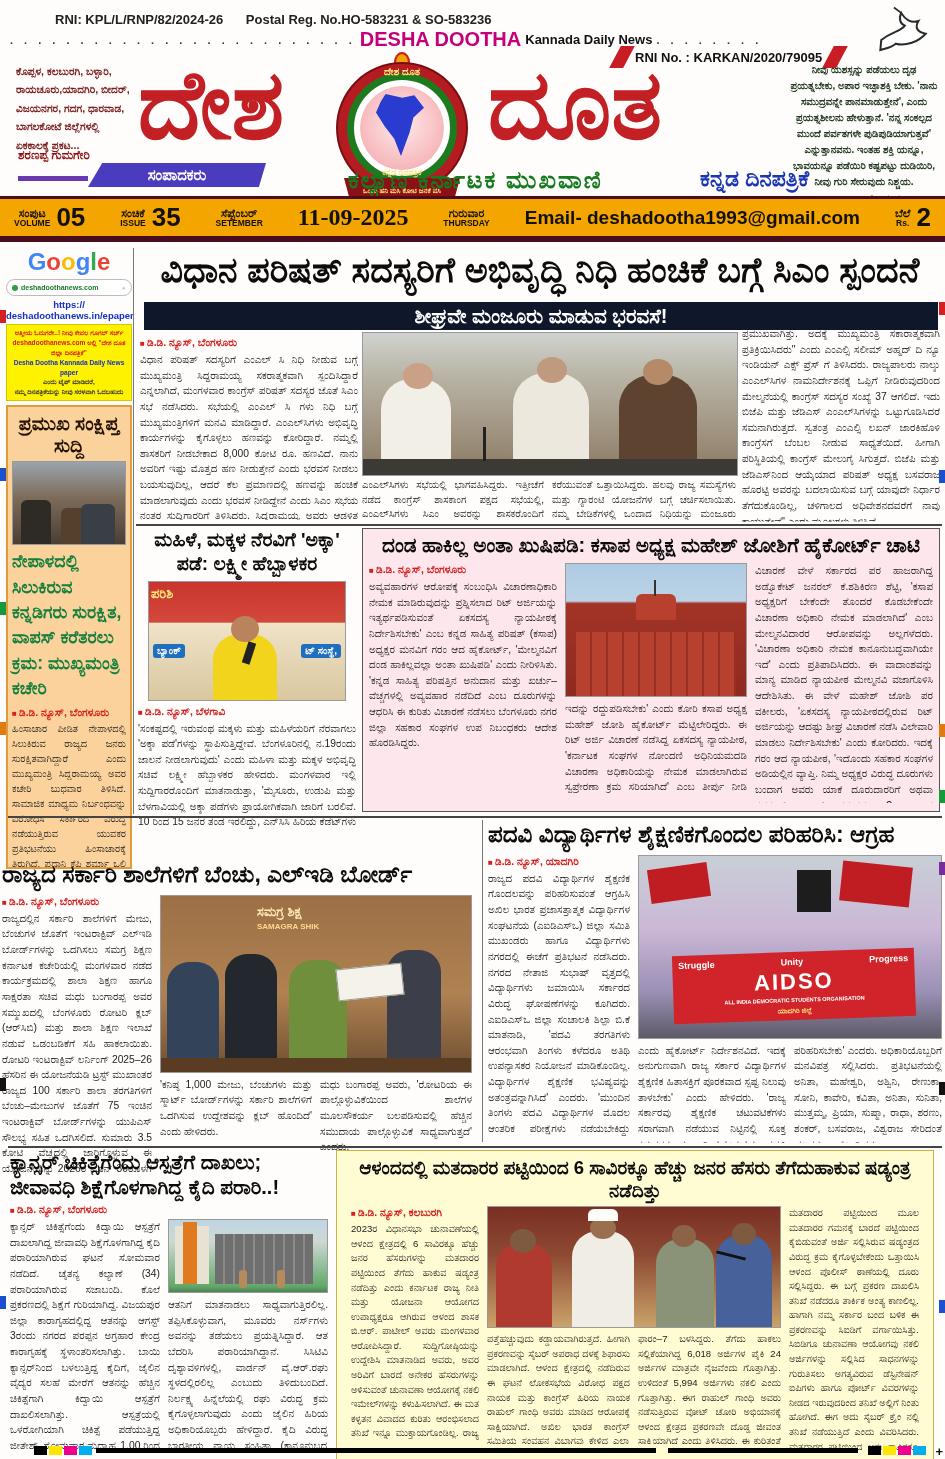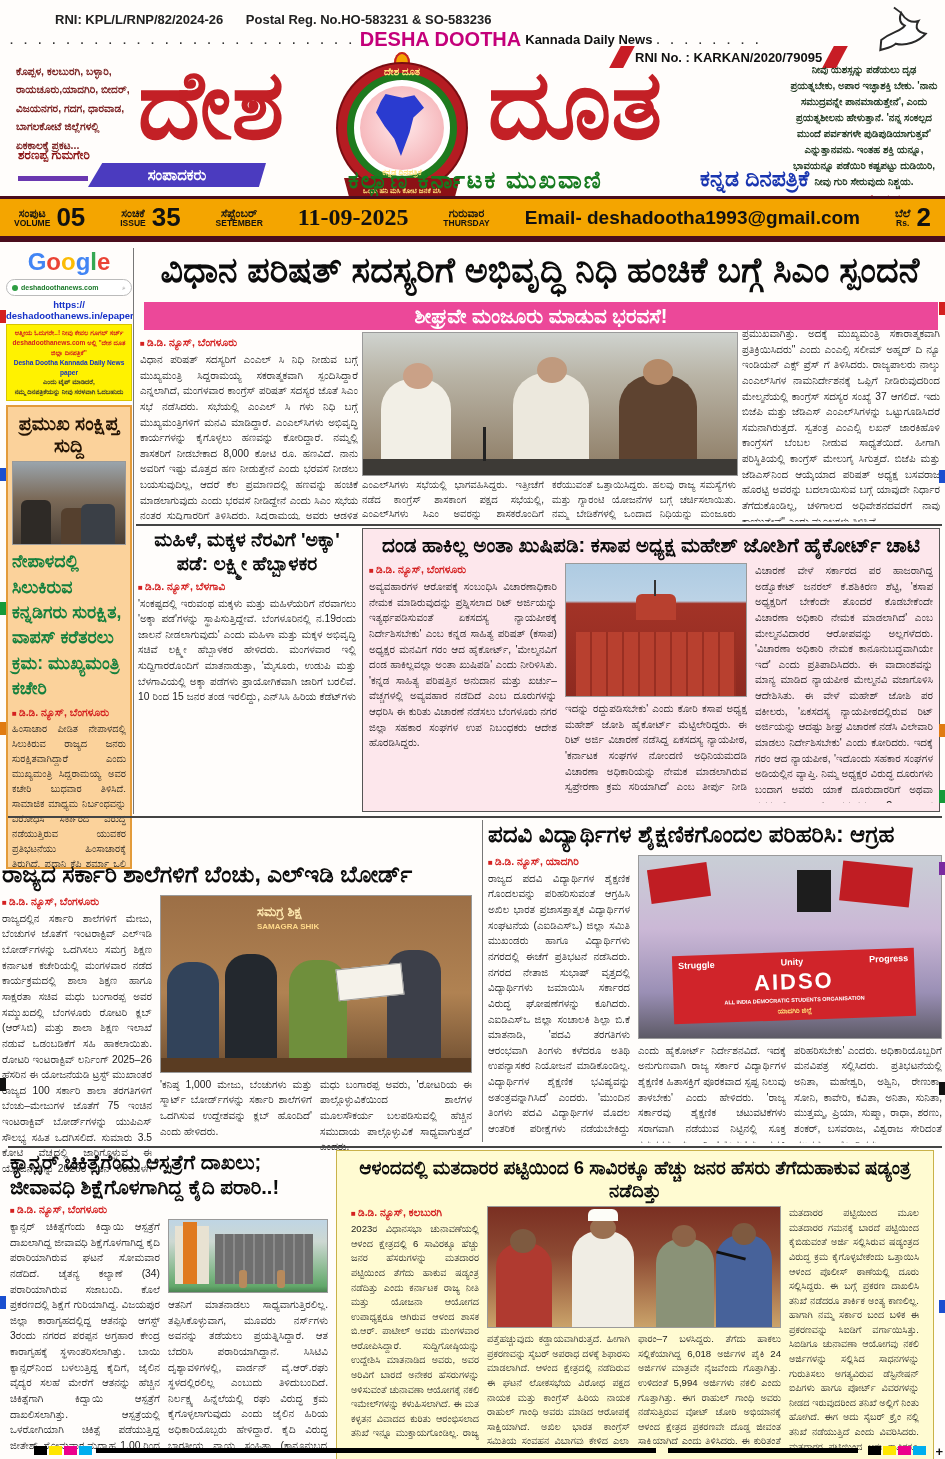--- a/index.html
+++ b/index.html
@@ -44,21 +44,21 @@
             display:flex;align-items:center;justify-content:space-between;padding:0 14px;}
   .dl-group{display:flex;align-items:center;gap:6px;}
   .dl-lbl{display:flex;flex-direction:column;align-items:center;line-height:1.1;}
   .dl-kn{font-size:11px;font-weight:800;color:#111;}
   .dl-en{font-size:8.5px;font-weight:bold;color:#111;}
   .dl-big{font-size:26px;font-weight:800;color:#111;}
   .dl-date{font-size:24px;font-weight:800;color:#111;font-family:"Liberation Serif","DejaVu Serif",serif;}
   .dl-email{font-size:19px;font-weight:800;color:#111;}
   
   .h1{font-size:35px;font-weight:800;color:#0c0c0c;text-align:center;line-height:1.15;}
-  .substrip{background:#ec4899;color:#fff;font-size:20px;font-weight:800;text-align:center;line-height:28px;}
+  .substrip{background:#0f172a;color:#fff;font-size:20px;font-weight:800;text-align:center;line-height:28px;}
   .h2{font-size:21px;font-weight:800;color:#0c0c0c;line-height:1.25;}
   .byline{color:#d42020;font-size:10.5px;font-weight:800;margin-bottom:3px;}
   .byline::before{content:"■ ";font-size:8px;}
   .bodytext{font-size:10.3px;line-height:1.52;text-align:justify;color:#1c1c1c;overflow:hidden;}
   .caption{font-size:10px;line-height:1.45;text-align:justify;color:#1c1c1c;overflow:hidden;}
   .photo{position:relative;overflow:hidden;border:1px solid #9a9a9a;}
   .hr{position:absolute;height:2px;background:#444;}
   .vr{position:absolute;width:1px;background:#777;}
   
   .google-logo{font-size:24px;font-weight:bold;text-align:center;}
@@ -226,20 +226,28 @@
   </div>
   <div class="abs caption" style="left:362px;top:478px;width:182px;height:44px;">ಎಂಎಲ್‌ಸಿಗಳು ಸಭೆಯಲ್ಲಿ ಭಾಗವಹಿಸಿದ್ದರು. ಇತ್ತೀಚೆಗೆ ನಡೆದ ಕಾಂಗ್ರೆಸ್ ಶಾಸಕಾಂಗ ಪಕ್ಷದ ಸಭೆಯಲ್ಲಿ, ಎಂಎಲ್‌ಸಿಗಳು ಸಿಎಂ ಅವರನ್ನು ಶಾಸಕರೊಂದಿಗೆ ಮಾಡುವಂತೆಯೇ ಸಭೆ</div>
   <div class="abs caption" style="left:552px;top:478px;width:184px;height:44px;">ಕರೆಯುವಂತೆ ಒತ್ತಾಯಿಸಿದ್ದರು. ಹಲವು ರಾಜ್ಯ ಸಮಸ್ಯೆಗಳು ಮತ್ತು ಗ್ಯಾರಂಟಿ ಯೋಜನೆಗಳ ಬಗ್ಗೆ ಚರ್ಚಿಸಲಾಯಿತು. ನಮ್ಮ ಬೇಡಿಕೆಗಳಲ್ಲಿ ಒಂದಾದ ನಿಧಿಯನ್ನು ಮಂಜೂರು ಮಾಡುವುದು</div>
 
   <div class="abs bodytext" style="left:742px;top:326px;width:198px;height:196px;">ಪ್ರಮುಖವಾಗಿತ್ತು. ಅದಕ್ಕೆ ಮುಖ್ಯಮಂತ್ರಿ ಸಕಾರಾತ್ಮಕವಾಗಿ ಪ್ರತಿಕ್ರಿಯಿಸಿದರು" ಎಂದು ಎಂಎಲ್ಸಿ ಸಲೀಮ್ ಅಹ್ಮದ್ ದಿ ನ್ಯೂ ಇಂಡಿಯನ್ ಎಕ್ಸ್ ಪ್ರೆಸ್ ಗೆ ತಿಳಿಸಿದರು. ರಾಜ್ಯಪಾಲರು ನಾಲ್ಕು ಎಂಎಲ್‌ಸಿಗಳ ನಾಮನಿರ್ದೇಶನಕ್ಕೆ ಒಪ್ಪಿಗೆ ನೀಡಿರುವುದರಿಂದ ಮೇಲ್ಮನೆಯಲ್ಲಿ ಕಾಂಗ್ರೆಸ್ ಸದಸ್ಯರ ಸಂಖ್ಯೆ 37 ಆಗಲಿದೆ. ಇದು ಬಿಜೆಪಿ ಮತ್ತು ಜೆಡಿಎಸ್ ಎಂಎಲ್‌ಸಿಗಳನ್ನು ಒಟ್ಟುಗೂಡಿಸಿದರೆ ಸಮನಾಗಿರುತ್ತದೆ. ಸ್ವತಂತ್ರ ಎಂಎಲ್ಸಿ ಲಖನ್ ಜಾರಕಿಹೊಳಿ ಕಾಂಗ್ರೆಸಗೆ ಬೆಂಬಲ ನೀಡುವ ಸಾಧ್ಯತೆಯಿದೆ. ಹೀಗಾಗಿ ಪರಿಸ್ಥಿತಿಯಲ್ಲಿ ಕಾಂಗ್ರೆಸ್ ಮೇಲುಗೈ ಸಿಗುತ್ತದೆ. ಬಿಜೆಪಿ ಮತ್ತು ಜೆಡಿಎಸ್‌ನಿಂದ ಆಯ್ಕೆಯಾದ ಪರಿಷತ್ ಅಧ್ಯಕ್ಷ ಬಸವರಾಜ ಹೊರಟ್ಟಿ ಅವರನ್ನು ಬದಲಾಯಿಸುವ ಬಗ್ಗೆ ಯಾವುದೇ ನಿರ್ಧಾರ ತೆಗೆದುಕೊಂಡಿಲ್ಲ, ಚಳಿಗಾಲದ ಅಧಿವೇಶನದವರೆಗೆ ನಾವು ಕಾಯುತ್ತೇವೆ" ಎಂದು ಮೂಲಗಳು ತಿಳಿಸಿವೆ.</div>
 
   <div class="hr" style="left:136px;top:524px;width:806px;"></div>
 
   <div class="abs" style="left:138px;top:528px;width:218px;">
     <div class="h2" style="text-align:center;font-size:19px;">ಮಹಿಳೆ, ಮಕ್ಕಳ ನೆರವಿಗೆ 'ಅಕ್ಕಾ' ಪಡೆ: ಲಕ್ಷ್ಮೀ ಹೆಬ್ಬಾಳಕರ</div>
+    <div class="photo" style="margin:5px auto 0;width:196px;height:118px;background:linear-gradient(180deg,#c8352c 0%,#d4483c 34%,#efe3c8 35%,#d9c79f 100%);">
+      <div style="position:absolute;left:2px;top:4px;color:#ffe879;font-weight:800;font-size:13px;">ಪರಿಶಿ</div>
+      <div style="position:absolute;left:4px;top:62px;color:#fff;background:#1f6fc0;font-weight:800;font-size:10px;padding:1px 4px;border-radius:3px;">ಬ್ಯಾಂಕ್</div>
+      <div style="position:absolute;right:4px;top:62px;color:#fff;background:#1f6fc0;font-weight:800;font-size:10px;padding:1px 4px;border-radius:3px;">ಟ್ ಸಂಸ್ಥೆ,</div>
+      <div style="position:absolute;left:64px;bottom:0;width:64px;height:66px;background:#f2d41c;border-radius:26px 26px 0 0;"></div>
+      <div style="position:absolute;left:82px;bottom:58px;width:28px;height:26px;background:#b9835e;border-radius:50%;"></div>
+      <div style="position:absolute;left:96px;bottom:36px;width:8px;height:22px;background:#222;transform:rotate(18deg);"></div>
+    </div>
     <div class="byline" style="margin-top:4px;">ಡಿ.ಡಿ. ನ್ಯೂಸ್, ಬೆಳಗಾವಿ</div>
     <div class="bodytext" style="height:112px;">'ಸಂಕಷ್ಟದಲ್ಲಿ ಇರುವಂಥ ಮಕ್ಕಳು ಮತ್ತು ಮಹಿಳೆಯರಿಗೆ ನೆರವಾಗಲು 'ಅಕ್ಕಾ ಪಡೆ'ಗಳನ್ನು ಸ್ಥಾಪಿಸುತ್ತಿದ್ದೇವೆ. ಬೆಂಗಳೂರಿನಲ್ಲಿ ನ.19ರಂದು ಜಾಲನೆ ನೀಡಲಾಗುವುದು' ಎಂದು ಮಹಿಳಾ ಮತ್ತು ಮಕ್ಕಳ ಅಭಿವೃದ್ಧಿ ಸಚಿವೆ ಲಕ್ಷ್ಮೀ ಹೆಬ್ಬಾಳಕರ ಹೇಳಿದರು. ಮಂಗಳವಾರ ಇಲ್ಲಿ ಸುದ್ದಿಗಾರರೊಂದಿಗೆ ಮಾತನಾಡುತ್ತಾ, 'ಮೈಸೂರು, ಉಡುಪಿ ಮತ್ತು ಬೆಳಗಾವಿಯಲ್ಲಿ ಅಕ್ಕಾ ಪಡೆಗಳು ಪ್ರಾಯೋಗಿಕವಾಗಿ ಜಾರಿಗೆ ಬರಲಿವೆ. 10 ರಿಂದ 15 ಜನರ ತಂಡ ಇರಲಿದ್ದು, ಎನ್‌ಸಿಸಿ ಹಿರಿಯ ಕೆಡೆಟ್‌ಗಳು ಮತ್ತು ಮಹಿಳಾ ಪೊಲೀಸ್ ಸಿಬ್ಬಂದಿ ಒಳಗೊಂಡಿರಲಿವೆ' ಎಂದರು.</div>
   </div>
 
   <div class="abs pinkbox" style="left:362px;top:528px;width:578px;height:284px;box-sizing:border-box;padding:4px 6px;">
     <div class="h2" style="text-align:center;font-size:20px;">ದಂಡ ಹಾಕಿಲ್ಲ ಅಂತಾ ಖುಷಿಪಡಿ: ಕಸಾಪ ಅಧ್ಯಕ್ಷ ಮಹೇಶ್ ಜೋಶಿಗೆ ಹೈಕೋರ್ಟ್ ಚಾಟಿ</div>
     <div style="display:flex;gap:8px;margin-top:5px;">
       <div style="width:188px;">
         <div class="byline">ಡಿ.ಡಿ. ನ್ಯೂಸ್, ಬೆಂಗಳೂರು</div>
         <div class="bodytext" style="height:214px;">ಅವ್ಯವಹಾರಗಳ ಆರೋಪಕ್ಕೆ ಸಂಬಂಧಿಸಿ ವಿಚಾರಣಾಧಿಕಾರಿ ನೇಮಕ ಮಾಡಿರುವುದನ್ನು ಪ್ರಶ್ನಿಸಲಾದ ರಿಟ್ ಅರ್ಜಿಯನ್ನು ಇತ್ಯರ್ಥಪಡಿಸುವಂತೆ ಏಕಸದಸ್ಯ ನ್ಯಾಯಪೀಠಕ್ಕೆ ನಿರ್ದೇಶಿಸಬೇಕು' ಎಂಬ ಕನ್ನಡ ಸಾಹಿತ್ಯ ಪರಿಷತ್ (ಕಸಾಪ) ಅಧ್ಯಕ್ಷರ ಮನವಿಗೆ ಗರಂ ಆದ ಹೈಕೋರ್ಟ್, 'ಮೇಲ್ಮನವಿಗೆ ದಂಡ ಹಾಕಿಲ್ಲವಲ್ಲಾ ಅಂತಾ ಖುಷಿಪಡಿ' ಎಂದು ನೀರಿಳಿಸಿತು. 'ಕನ್ನಡ ಸಾಹಿತ್ಯ ಪರಿಷತ್ತಿನ ಅನುದಾನ ಮತ್ತು ಖರ್ಚು–ವೆಚ್ಚಗಳಲ್ಲಿ ಅವ್ಯವಹಾರ ನಡೆದಿದೆ ಎಂಬ ದೂರುಗಳನ್ನು ಆಧರಿಸಿ ಈ ಕುರಿತು ವಿಚಾರಣೆ ನಡೆಸಲು ಬೆಂಗಳೂರು ನಗರ ಜಿಲ್ಲಾ ಸಹಕಾರ ಸಂಘಗಳ ಉಪ ನಿಬಂಧಕರು ಆದೇಶ ಹೊರಡಿಸಿದ್ದರು.</div>

